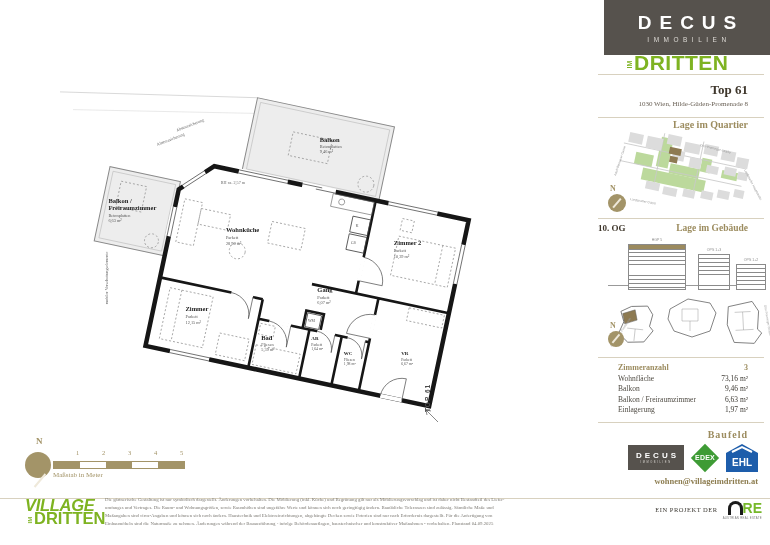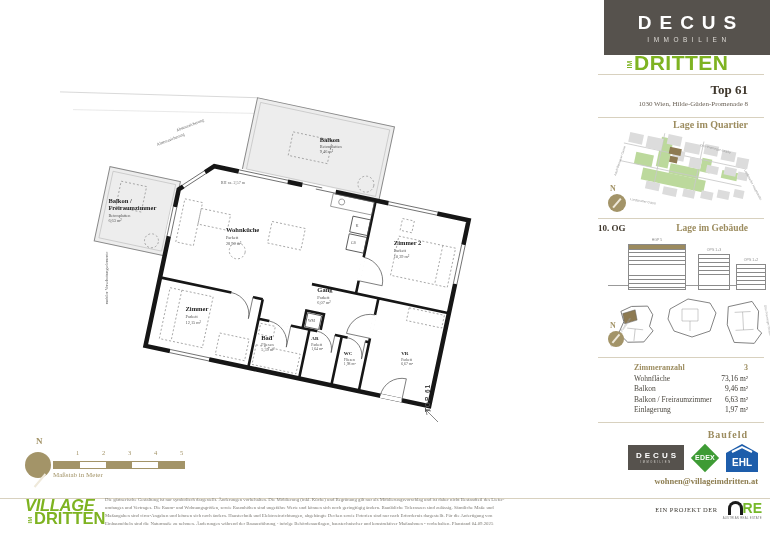--- a/index.html
+++ b/index.html
@@ -31,21 +31,21 @@
   .geb-floor{font-size:9px;font-weight:bold;color:#3f372c;}
   .geb-title{font-size:9.5px;font-weight:bold;color:#9c8c5f;}
   .elev{position:relative;height:50px;margin:8px 2px 0 8px;}
   .elev .ground{position:absolute;left:2px;right:4px;bottom:5px;border-top:0.9px solid #999;}
   .bldg{position:absolute;bottom:1px;background:repeating-linear-gradient(to bottom,#fff 0,#fff 3.1px,#8a8a8a 3.1px,#8a8a8a 3.9px);
         border:0.9px solid #8a8a8a;}
   .bldg-cap{position:absolute;left:-1px;right:-1px;top:-1px;height:4px;background:#9b8a5e;border:0.9px solid #8a8a8a;}
   .bldg-lbl{position:absolute;top:-7px;left:0;right:0;text-align:center;font-size:3.5px;color:#8d8d8d;
             font-family:"Liberation Sans",sans-serif;}
   .plates{position:relative;height:60px;margin:4px 2px 2px 6px;}
-  .facts{margin:5px 16px 6px 36px;}
+  .facts{margin:5px 16px 6px 20px;}
   .fact-row{display:flex;justify-content:space-between;font-size:7.5px;color:#4e4a42;line-height:10.5px;}
   .fact-row.hl{color:#9c8c5f;font-weight:bold;font-size:8px;}
   .fact-val{color:#3c3933;}
   .fact-row.hl .fact-val{color:#9c8c5f;}
   .kontakt-title{font-size:10px;font-weight:bold;color:#9c8c5f;letter-spacing:1px;text-align:right;margin:6px 16px 4px 0;}
   .logo-row{display:flex;justify-content:flex-end;align-items:center;gap:6px;margin:2px 6px 4px 0;}
   .decus-mini{width:56px;height:25px;background:#56524d;display:flex;flex-direction:column;align-items:center;justify-content:center;}
   .decus-mini .nm{color:#fff;font-family:"Liberation Sans",sans-serif;font-size:8px;font-weight:bold;letter-spacing:3px;margin-left:3px;}
   .decus-mini .sb{color:#d8d5d0;font-family:"Liberation Sans",sans-serif;font-size:2.6px;letter-spacing:1.6px;margin-top:1px;}
   .edex{position:relative;width:30px;height:28px;}

